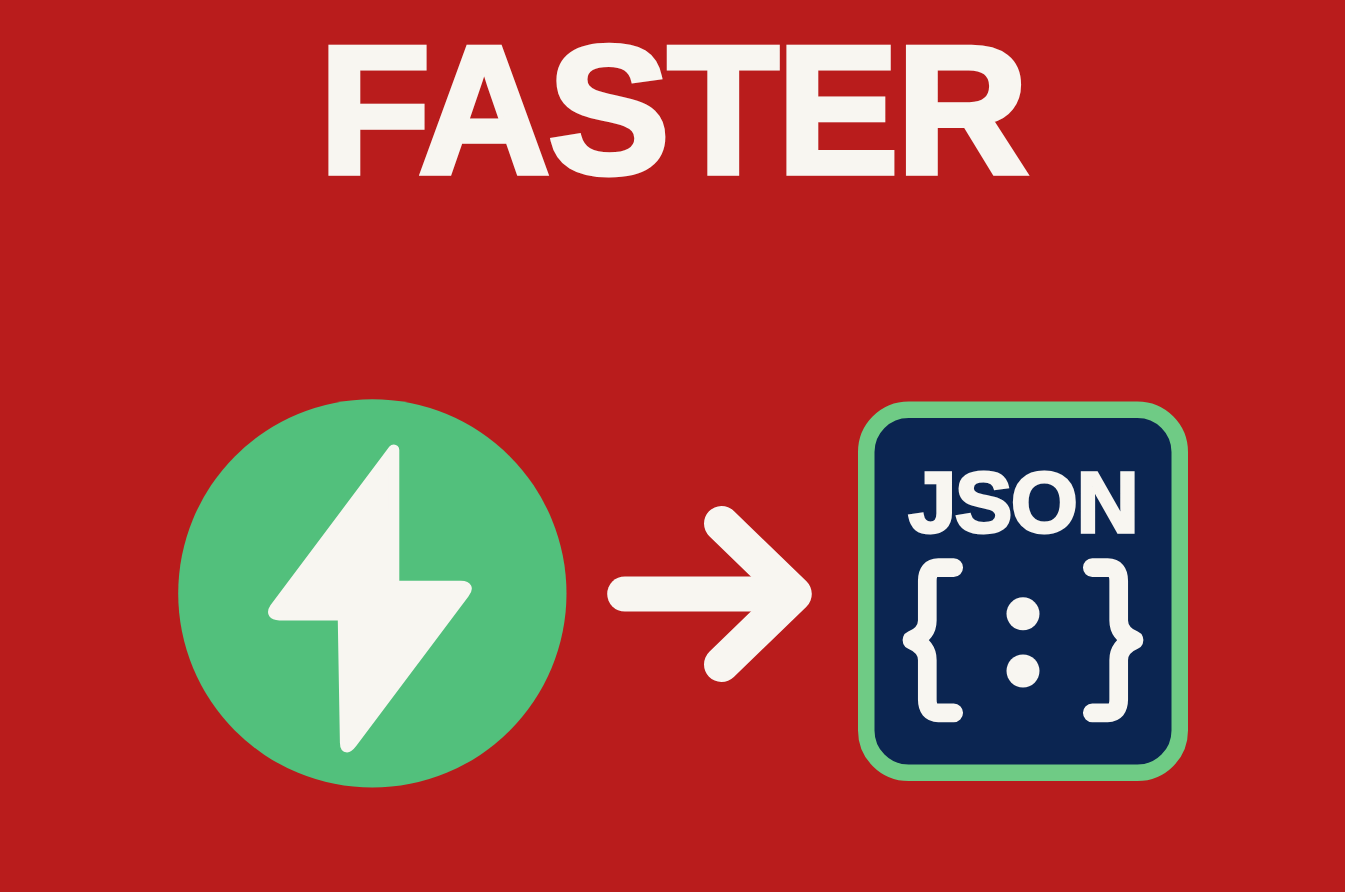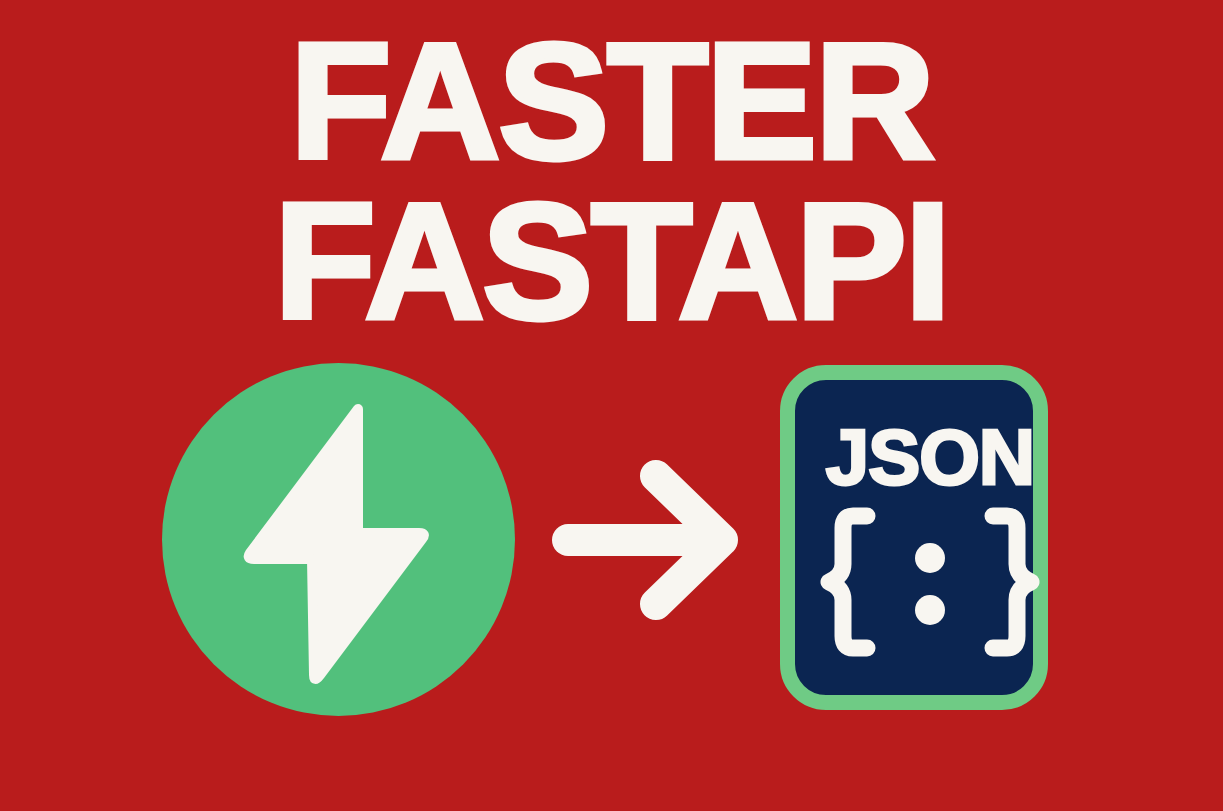--- a/index.html
+++ b/index.html
@@ -67,21 +67,21 @@
     top: 452px;
     width: 196px;
     height: 176px;
   }
 
   
   .json-card {
     position: absolute;
     left: 780px;
     top: 365px;
-    width: 268px;
+    width: 300px;
     height: 345px;
     box-sizing: border-box;
     border: 15px solid #6fcb85;
     border-radius: 46px;
     background: #0b2551;
   }
   .json-label {
     position: absolute;
     left: 0;
     top: 38px;
@@ -104,21 +104,20 @@
     height: 160px;
   }
 </style>
 </head>
 <body>
 
 <div id="canvas">
 
   <div class="headline">
     <span class="headline-line line-1">FASTER</span>
-    <span class="headline-line line-2">FASTAPI</span>
   </div>
 
   <div class="bolt-circle">
     <span>
       <svg viewBox="0 0 353 353" xmlns="http://www.w3.org/2000/svg" aria-hidden="true">
         <path d="M196 46 L88 190 Q84 196 92 196 L150 196 L150 196 L152 312
                  Q152 320 158 312 L260 176 Q265 170 257 170 L196 170 Z" fill="#f8f6f1" stroke="#f8f6f1" stroke-width="10" stroke-linejoin="round" stroke-linecap="round"></path>
       </svg>
     </span>
   </div>

